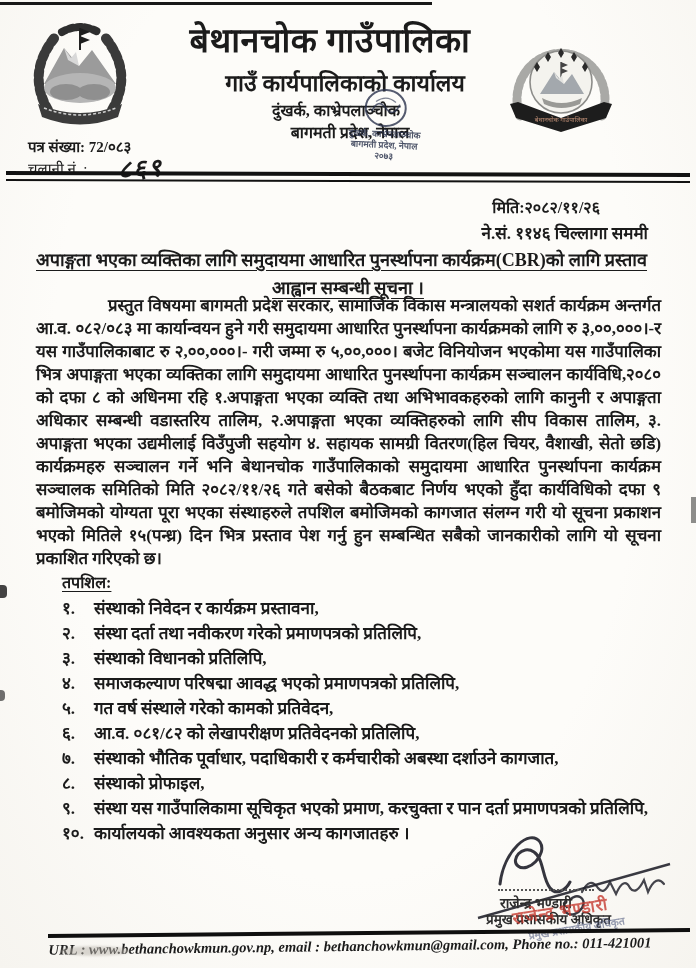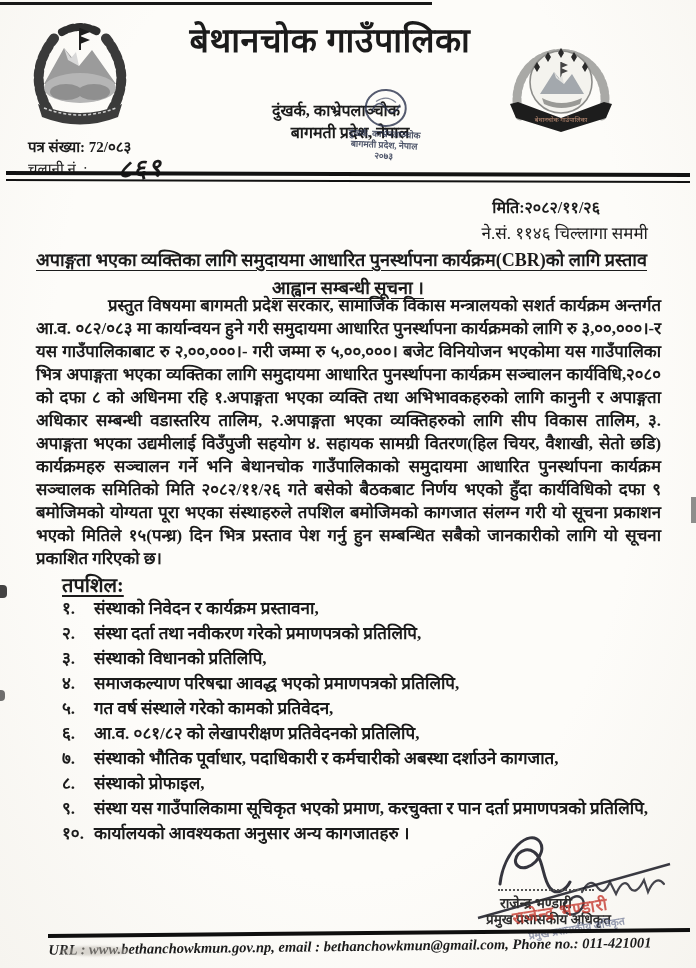--- a/index.html
+++ b/index.html
@@ -30,30 +30,30 @@
   .seal .seal-circle{display:block;margin:0 auto 1px;}
   .seal .s-line{font-size:9px;font-weight:bold;white-space:nowrap;}
   .seal .s-year{font-size:9px;font-weight:bold;}
   .ref-line{left:28px;top:136px;font-size:15px;font-weight:bold;}
   .chalani-line{left:28px;top:158px;font-size:15px;font-weight:normal;}
   .chalani-value{left:118px;top:150px;font-size:25px;font-weight:bold;font-style:italic;transform:rotate(-3deg);letter-spacing:2px;}
   .rule-1{left:6px;top:172px;width:684px;height:4px;background:#121212;transform:rotate(.15deg);}
   .rule-2{left:6px;top:180px;width:684px;height:2px;background:#121212;transform:rotate(.15deg);}
   
   .date-line{left:0;top:196px;width:600px;text-align:right;font-size:16px;font-weight:bold;}
-  .era-line{left:0;top:221px;width:648px;text-align:right;font-size:17px;font-weight:normal;}
+  .era-line{left:0;top:221px;width:648px;text-align:right;font-size:17px;font-weight:bold;}
   
   .subject1{left:36px;top:247px;width:624px;text-align:left;font-size:18px;font-weight:bold;
     text-decoration:underline;text-underline-offset:4px;}
   .subject2{left:36px;top:275px;width:624px;text-align:center;font-size:18px;font-weight:bold;
     text-decoration:underline;text-underline-offset:4px;}
   
   .body-par{left:36px;top:294px;width:625px;font-size:16.8px;line-height:23px;text-align:justify;
     text-indent:72px;font-weight:600;}
-  .details-head{left:62px;top:571px;font-size:20px;font-weight:bold;text-decoration:underline;text-underline-offset:3px;}
+  .details-head{left:62px;top:571px;font-size:16px;font-weight:bold;text-decoration:underline;text-underline-offset:3px;}
   .details-list{left:62px;top:596px;width:580px;}
   .d-item{display:flex;gap:6px;font-size:17px;font-weight:600;height:25px;line-height:25px;white-space:nowrap;}
   .d-num{min-width:26px;}
   
   .sig-svg{left:470px;top:826px;}
   .sig-dots{left:498px;top:888px;width:96px;border-bottom:2px dotted #555;height:1px;}
   .signer-name{left:500px;top:893px;font-size:14px;font-weight:bold;color:#2c2c2c;}
   .signer-title{left:486px;top:910px;font-size:13.5px;font-weight:bold;color:#2c2c2c;}
   .stamp-red{left:512px;top:899px;font-size:17px;font-weight:bold;color:rgba(196,54,44,.78);
     transform:rotate(-9deg);letter-spacing:1px;white-space:nowrap;}
@@ -107,20 +107,21 @@
       <path d="M57,34 L64,37 L57,40 L64,43 L57,46 Z" fill="#444"></path>
       <polygon points="36,66 50,44 60,56 68,46 80,66" fill="#a3a8ad"></polygon>
       <polygon points="50,44 55,51 58,47 60,56 52,50" fill="#e2e2df"></polygon>
       <path d="M38,70 Q57,80 78,70 L76,76 Q57,84 40,76 Z" fill="#9a9a96"></path>
       <path d="M6,76 L12,90 L57,104 L102,90 L108,76 L100,74 L57,90 L14,74 Z" fill="#1d1d1d"></path>
       <text x="57" y="94" text-anchor="middle" font-size="6.5" fill="#b98a72" font-family="Liberation Serif, serif">बेथानचोक गाउँपालिका</text>
     </svg>
   </div>
 
   <div class="abs muni-name">बेथानचोक गाउँपालिका</div>
+  <div class="abs office-name">गाउँ कार्यपालिकाको कार्यालय</div>
   <div class="abs addr1">दुंखर्क, काभ्रेपलाञ्चोक</div>
   <div class="abs addr2">बागमती प्रदेश, नेपाल</div>
 
   <div class="abs seal">
     <svg class="seal-circle" width="44" height="40" viewBox="0 0 44 40">
       <ellipse cx="22" cy="20" rx="20" ry="18" fill="none" stroke="rgba(42,50,76,.8)" stroke-width="2"></ellipse>
       <path d="M8,24 Q14,10 22,20 Q30,30 36,16" fill="none" stroke="rgba(42,50,76,.75)" stroke-width="1.6"></path>
       <path d="M12,14 Q22,6 32,14" fill="none" stroke="rgba(42,50,76,.6)" stroke-width="1.2"></path>
     </svg>
     <div class="s-line">दुंखर्क, काभ्रेपलाञ्चोक</div>

